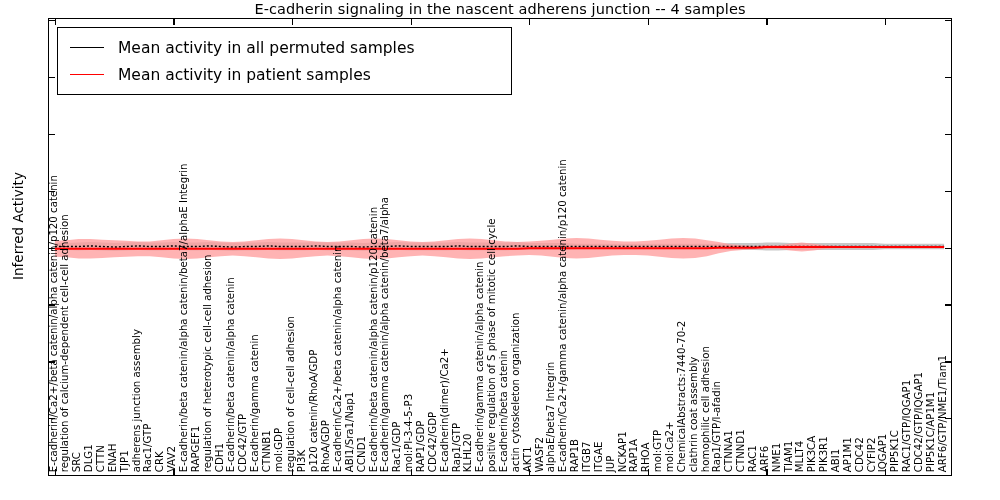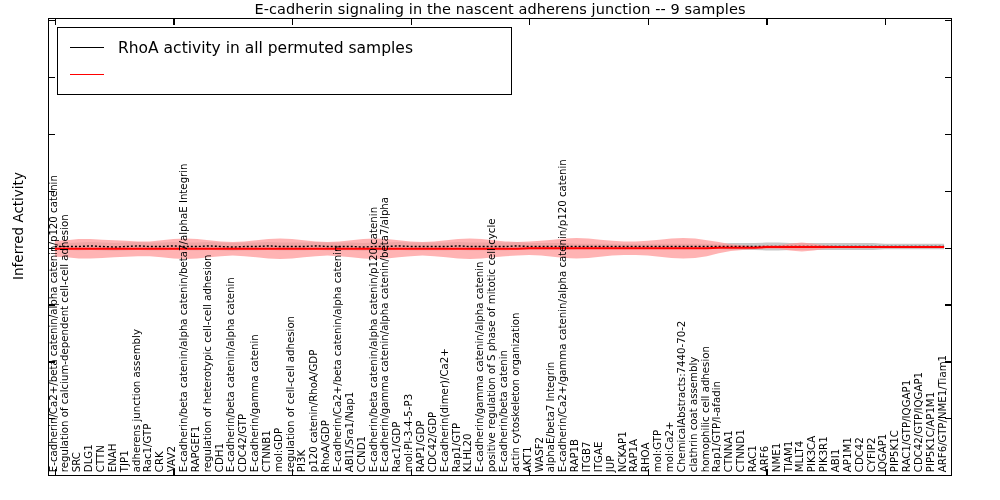--- a/index.html
+++ b/index.html
@@ -45,21 +45,21 @@
   .legend-swatch{width:34px;height:0;border-top:1.6px solid #000;margin-right:14px;
       flex:0 0 34px;}
   .legend-swatch.red{border-top-color:#ff0000;}
   .legend-text{font-size:15.5px;color:#000;white-space:nowrap;}
 </style>
 </head>
 <body>
 
 <div id="root">
 
-  <div class="chart-title">E-cadherin signaling in the nascent adherens junction -- 9 samples</div>
+  <div class="chart-title">E-cadherin signaling in the nascent adherens junction -- 4 samples</div>
 
   <div class="ylabel">Inferred Activity</div>
 
   <div id="yticks"></div>
 
   <div class="plot-frame">
     <div id="tickmarks">
         <div class="ytick-mark" style="top: 1px;"></div>
         <div class="ytick-mark r" style="top: 1px;"></div>
         <div class="ytick-mark" style="top: 57.875px;"></div>
@@ -179,21 +179,22 @@
       <div class="cat" style="left: 900.251px; top: 461.8px;">PIP5K1C</div>
       <div class="cat" style="left: 912.107px; top: 461.8px;">RAC1/GTP/IQGAP1</div>
       <div class="cat" style="left: 923.962px; top: 461.8px;">CDC42/GTP/IQGAP1</div>
       <div class="cat" style="left: 935.817px; top: 461.8px;">PIP5K1C/AP1M1</div>
       <div class="cat" style="left: 947.672px; top: 461.8px;">ARF6/GTP/NME1/Tiam1</div>
     </div>
 
   <div class="legend">
     <div class="legend-row">
       <span class="legend-swatch"></span>
-      <span class="legend-text">RhoA activity in all permuted samples</span>
+      <span class="legend-text">Mean activity in all permuted samples</span>
     </div>
     <div class="legend-row">
       <span class="legend-swatch red"></span>
+      <span class="legend-text">Mean activity in patient samples</span>
     </div>
   </div>
 
 
 </div>
 
 </body></html>

